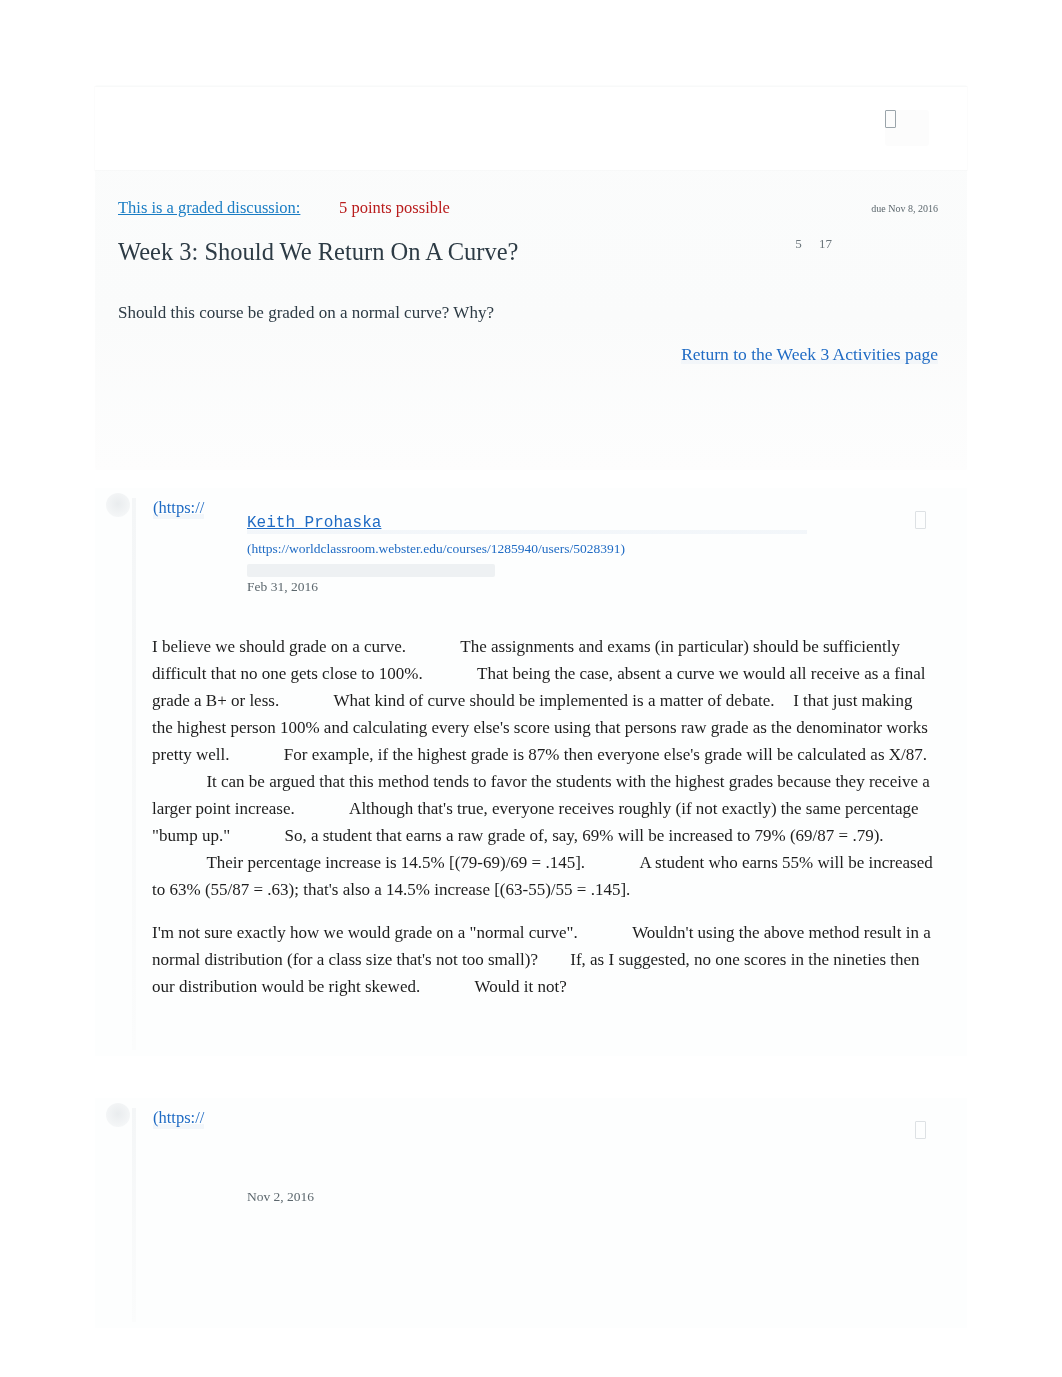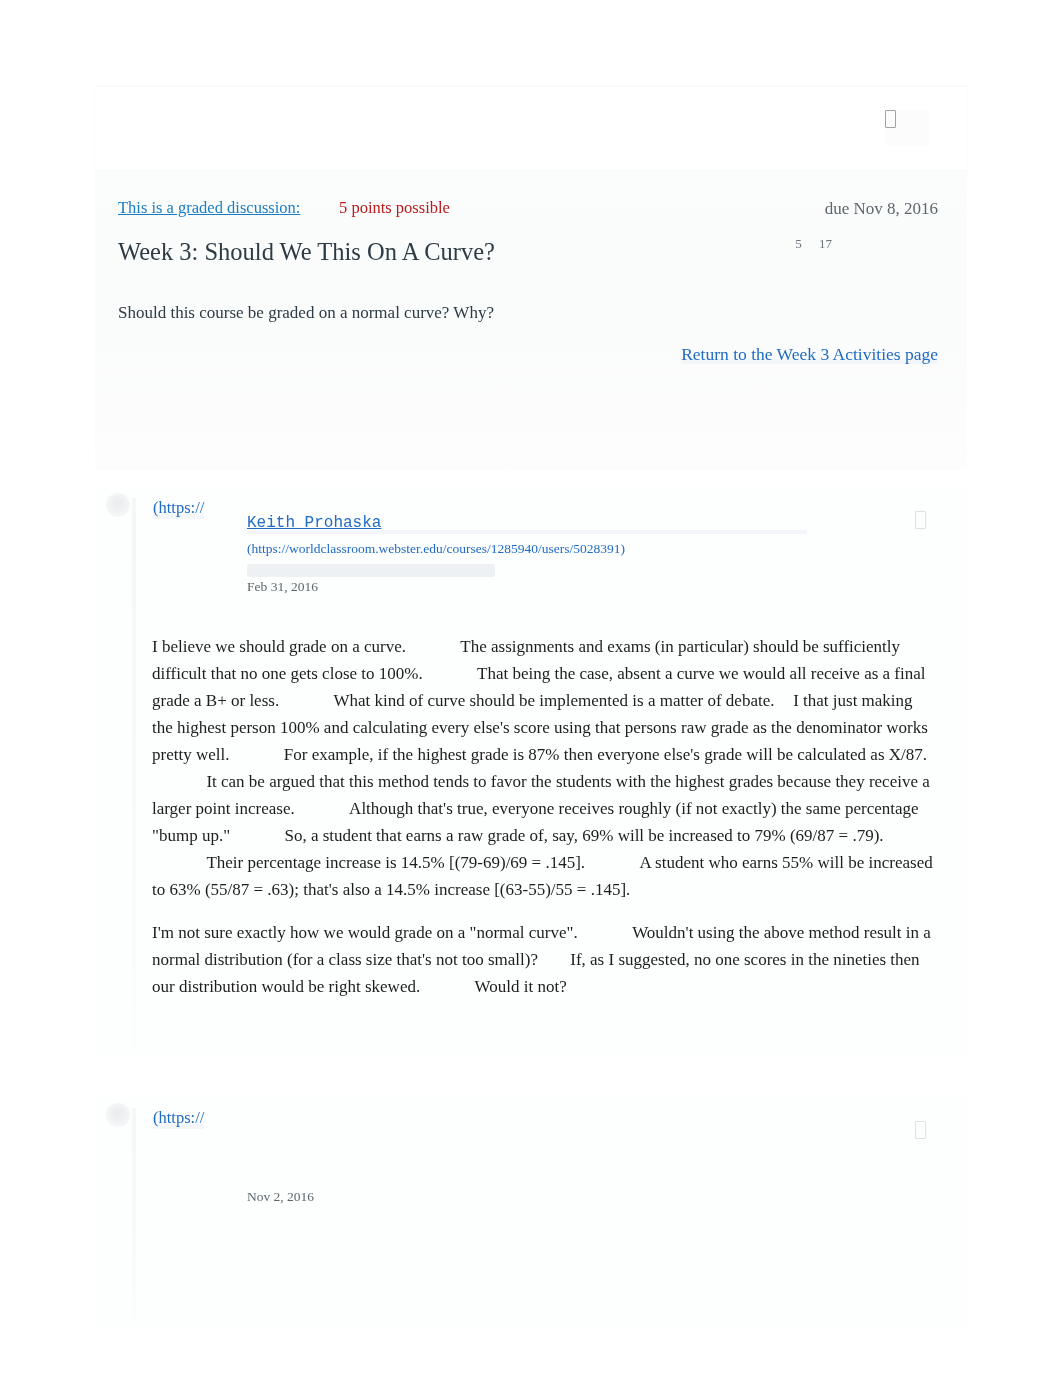--- a/index.html
+++ b/index.html
@@ -91,21 +91,21 @@
     color: #b91c1c;
     font-size: 16.5px;
     line-height: 20px;
     white-space: nowrap;
   }
   .due {
     position: absolute;
     right: 0;
     top: 2px;
     color: #5c676d;
-    font-size: 17px;
+    font-size: 10px;
     line-height: 18px;
     white-space: nowrap;
     text-align: right;
   }
 
   
   .title {
     position: absolute;
     left: 118px;
     top: 236px;
@@ -344,21 +344,21 @@
       <span class="tofu"></span>
     </div>
   </div>
 
   <div class="meta-row">
     <a class="graded-label" href="#">This is a graded discussion:</a>
     <span class="points">5 points possible</span>
     <span class="due">due Nov 8, 2016</span>
   </div>
 
-  <h1 class="title">Week 3: Should We This On A Curve?</h1>
+  <h1 class="title">Week 3: Should We Return On A Curve?</h1>
 
   <div class="counts">
     <span class="c1">5</span>
     <span class="c2">17</span>
   </div>
 
   <div class="prompt">Should this course be graded on a normal curve? Why?</div>
   <div class="return-link-wrap">
     <a class="return-link" href="#">Return to the Week 3 Activities page</a>
   </div>

